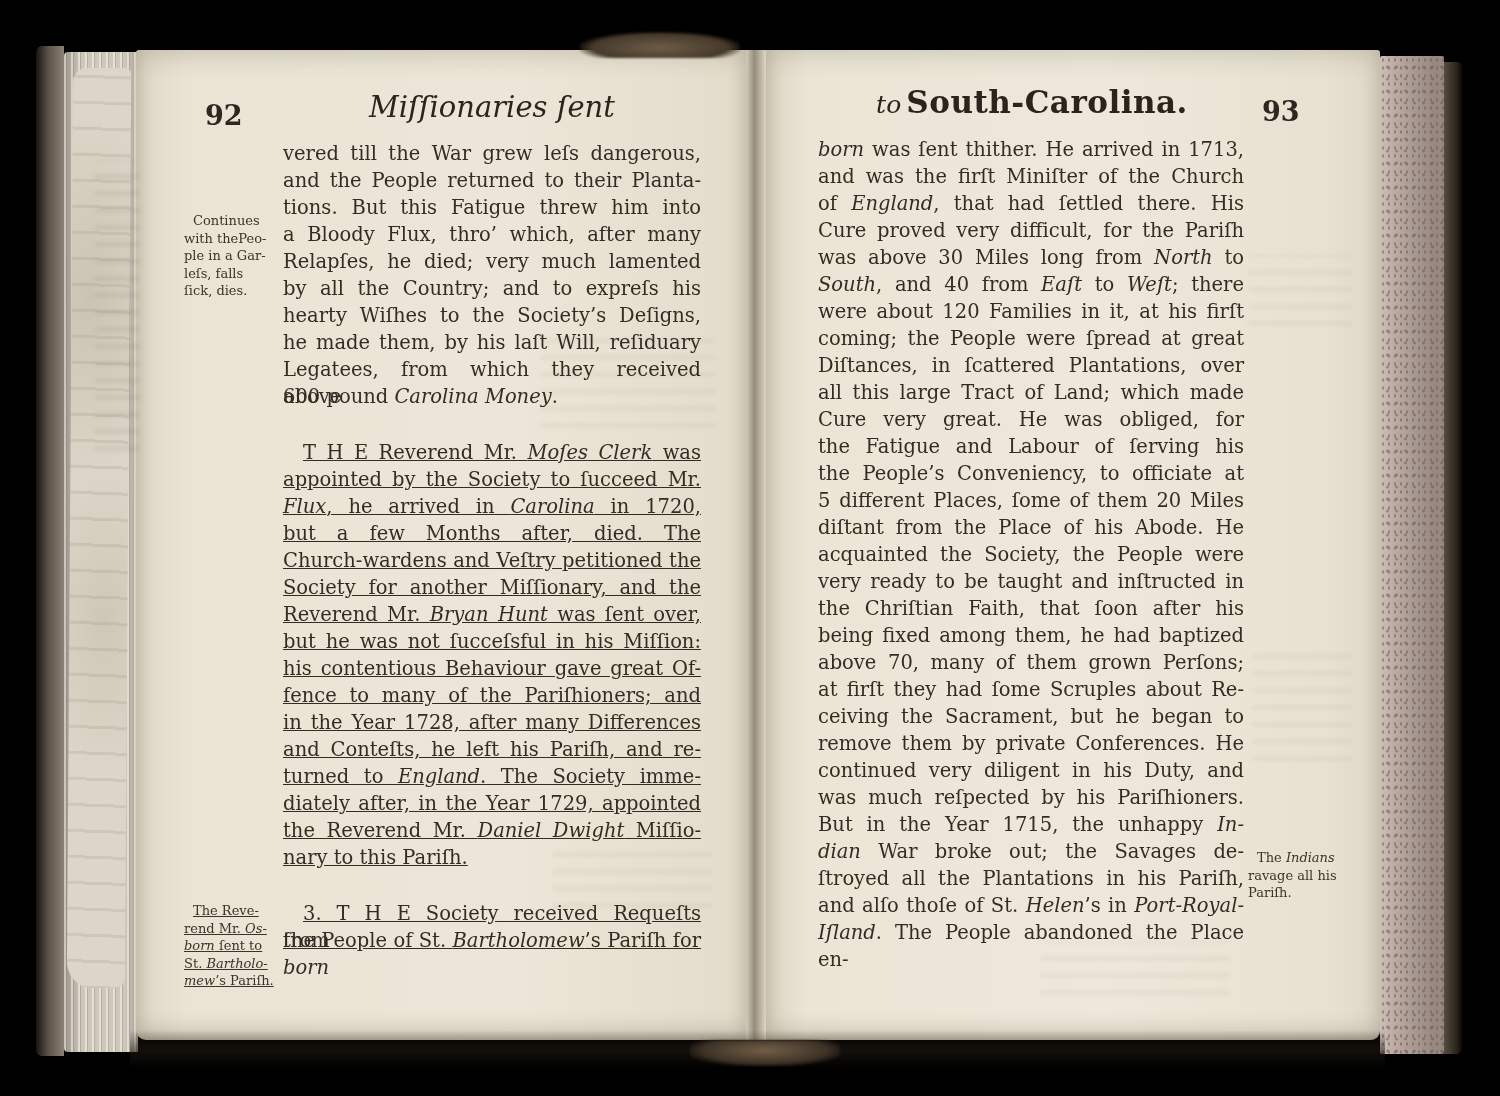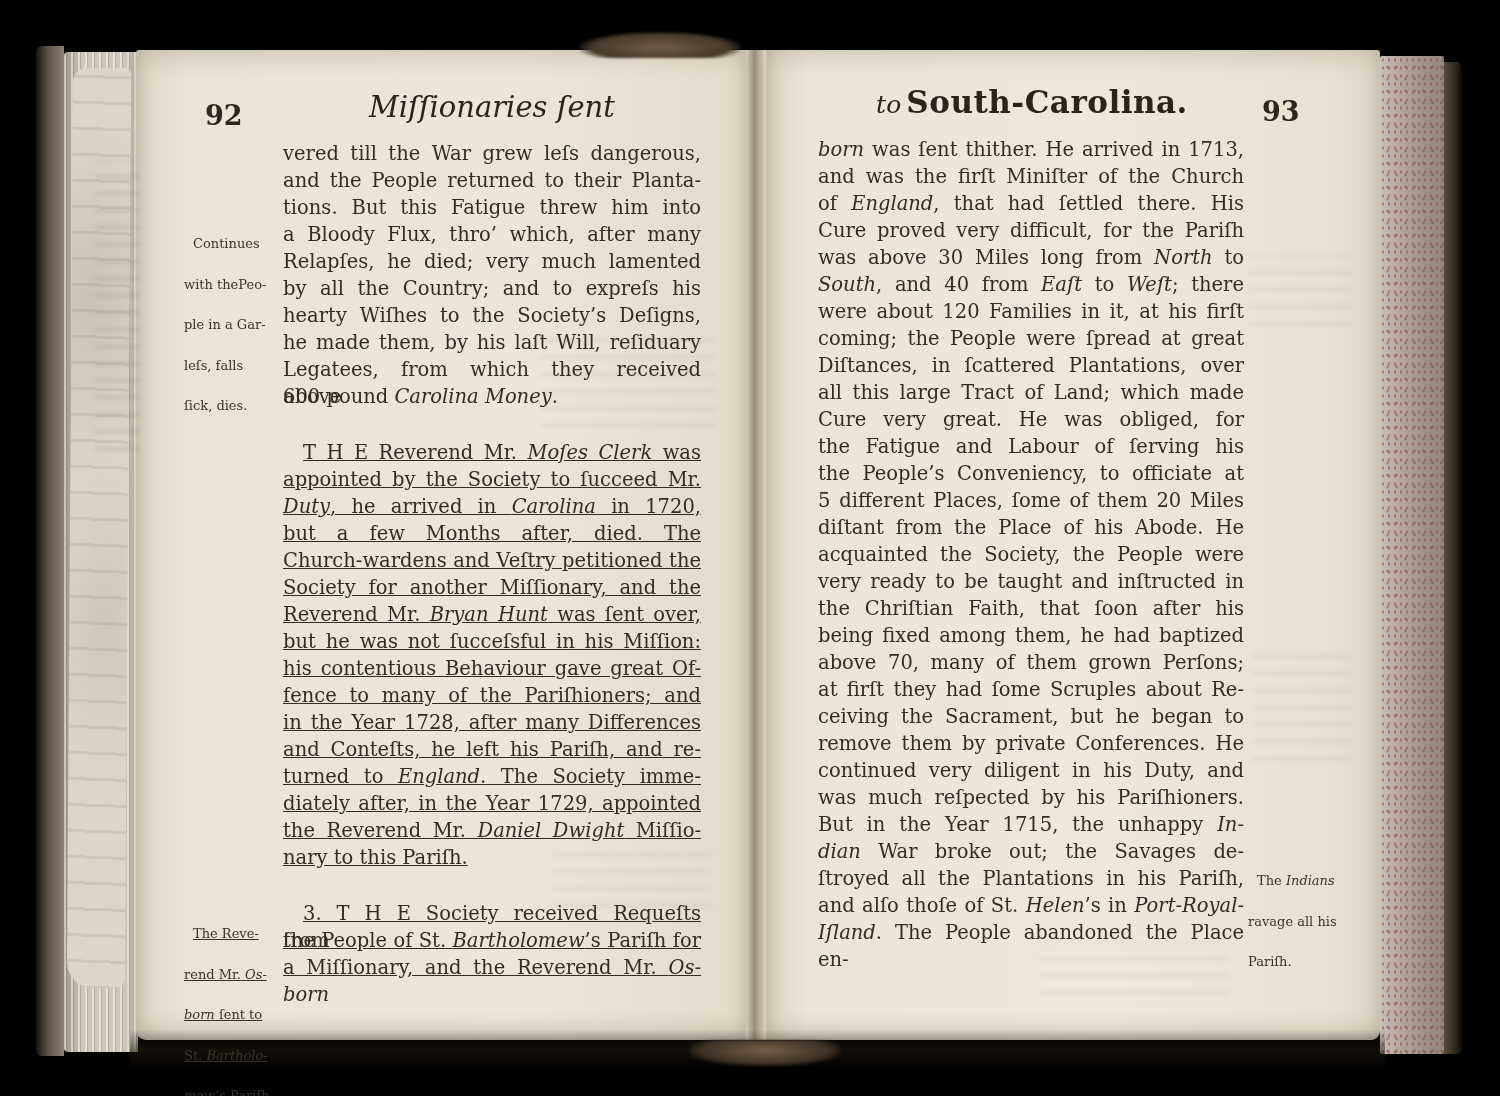--- a/index.html
+++ b/index.html
@@ -74,21 +74,21 @@
   .body-text.right { left:818px; top:136px; width:426px; }
   .line { height:27px; overflow:visible; }
   .line.j { text-align:justify; text-align-last:justify; }
   .line.ind { text-indent:20px; }
   .para + .para { margin-top:29px;text-decoration:underline; }
   .catchword { text-align:left; font-size:19.5px; line-height:27px; }
   .catchword.left-cw { padding-right:45px; }
   .catchword.right-cw { padding-right:14px; }
 
   .mnote { position:absolute; font-size:13px; line-height:17.5px; color:#3a332b; }
-  .mnote .line { height:17.5px;margin-top:23px; }
+  .mnote .line { height:17.5px; }
   .mnote .line.ind { text-indent:9px; }
   .mnote-1 { left:184px; top:212px; width:97px; }
   .mnote-2 { left:184px; top:902px; width:97px;text-decoration:underline; }
   .mnote-3 { left:1248px; top:849px; width:112px; }
   i { font-style:italic; }
 </style>
 </head>
 <body>
 
 <div class="scene">
@@ -142,39 +142,38 @@
           <div class="line j"><span>Relapſes, he died; very much lamented</span></div>
           <div class="line j"><span>by all the Country; and to expreſs his</span></div>
           <div class="line j"><span>hearty Wiſhes to the Society’s Deſigns,</span></div>
           <div class="line j"><span>he made them, by his laſt Will, reſiduary</span></div>
           <div class="line j"><span>Legatees, from which they received above</span></div>
           <div class="line"><span>600 pound </span><i>Carolina Money</i><span>.</span></div>
         </div>
         <div class="para">
           <div class="line j ind"><span>T H E Reverend Mr. </span><i>Moſes Clerk</i><span> was</span></div>
           <div class="line j"><span>appointed by the Society to ſucceed Mr.</span></div>
-          <div class="line j"><i>Duty</i><span>, he arrived in </span><i>Carolina</i><span> in 1720,</span></div>
+          <div class="line j"><i>Flux</i><span>, he arrived in </span><i>Carolina</i><span> in 1720,</span></div>
           <div class="line j"><span>but a few Months after, died. The</span></div>
           <div class="line j"><span>Church-wardens and Veſtry petitioned the</span></div>
           <div class="line j"><span>Society for another Miſſionary, and the</span></div>
           <div class="line j"><span>Reverend Mr. </span><i>Bryan Hunt</i><span> was ſent over,</span></div>
           <div class="line j"><span>but he was not ſucceſsful in his Miſſion:</span></div>
           <div class="line j"><span>his contentious Behaviour gave great Of-</span></div>
           <div class="line j"><span>fence to many of the Pariſhioners; and</span></div>
           <div class="line j"><span>in the Year 1728, after many Differences</span></div>
           <div class="line j"><span>and Conteſts, he left his Pariſh, and re-</span></div>
           <div class="line j"><span>turned to </span><i>England</i><span>. The Society imme-</span></div>
           <div class="line j"><span>diately after, in the Year 1729, appointed</span></div>
           <div class="line j"><span>the Reverend Mr. </span><i>Daniel Dwight</i><span> Miſſio-</span></div>
           <div class="line"><span>nary to this Pariſh.</span></div>
         </div>
         <div class="para">
           <div class="line j ind"><span>3. T H E Society received Requeſts from</span></div>
           <div class="line j"><span>the People of St. </span><i>Bartholomew</i><span>’s Pariſh for</span></div>
-          <div class="line j"><span>a Miſſionary, and the Reverend Mr. </span><i>Os-</i></div>
         </div>
       </div>
     <div class="catchword left-cw"><i>born</i></div>
   </div>
 
   <div class="runhead-right">
     <span class="to">to</span>
     <span class="main">South-Carolina.</span>
   </div>
   <div class="pagenum" style="left:1262px; top:96px;">93</div>

